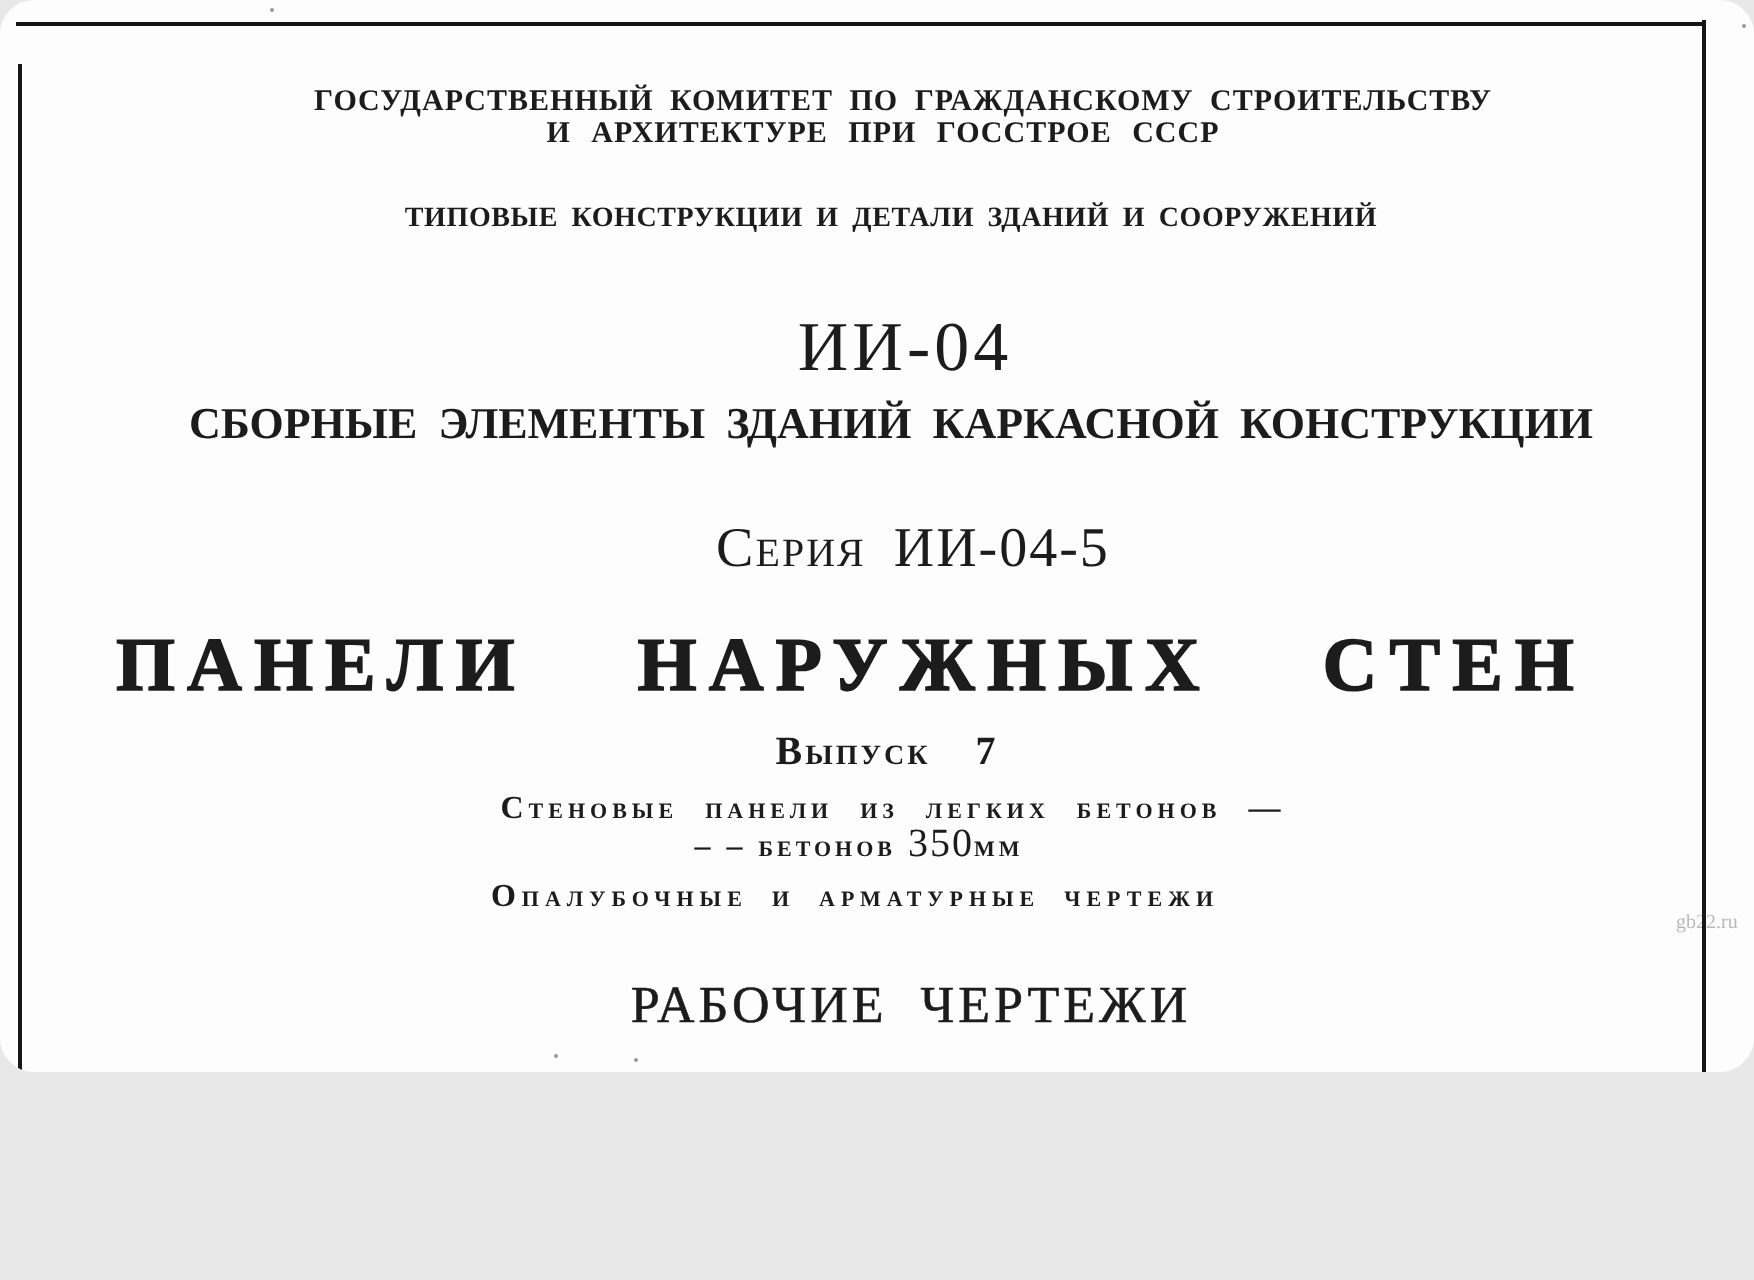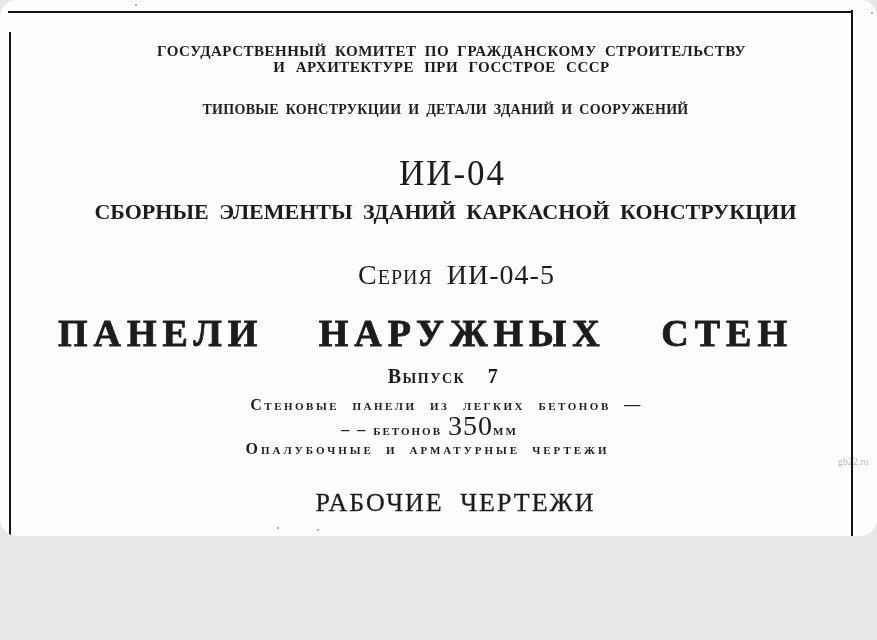--- a/index.html
+++ b/index.html
@@ -15,21 +15,21 @@
   .h1   {top:44px;  font-size:15px;font-weight:700;letter-spacing:.5px;word-spacing:4px;transform:translateX(13px);}
   .h2   {top:60px;  font-size:15px;font-weight:700;letter-spacing:.5px;word-spacing:6px;transform:translateX(3px);}
   .sub  {top:103px; font-size:14px;font-weight:700;letter-spacing:.3px;word-spacing:3px;transform:translateX(7px);}
   .code {top:156px; font-size:35px;font-weight:400;letter-spacing:2px;transform:translateX(14px);}
   .stit {top:201px; font-size:22px;font-weight:700;letter-spacing:0;word-spacing:5px;transform:translateX(7px);}
   .slin {top:261px; font-size:28px;font-weight:400;font-variant:small-caps;letter-spacing:1px;word-spacing:6px;transform:translateX(18px);}
   .main {top:314px; font-size:38px;font-weight:800;letter-spacing:6px;word-spacing:40px;transform:translateX(-13px);-webkit-text-stroke:.8px #1c1c1c;}
   .iss  {top:366px; font-size:20px;font-weight:700;font-variant:small-caps;letter-spacing:1.5px;word-spacing:16px;transform:translateX(5px);}
   .d1   {top:397px; font-size:16px;font-weight:700;font-variant:small-caps;letter-spacing:2.5px;word-spacing:7px;transform:translateX(8px);}
   .thick{top:412px; font-size:16px;font-weight:700;font-variant:small-caps;letter-spacing:2px;transform:translateX(-9px);}
-  .thick .big{font-size:28px;font-weight:400;letter-spacing:1px;}
+  .thick .big{font-size:20px;font-weight:400;letter-spacing:1px;}
   .d2   {top:441px; font-size:16px;font-weight:700;font-variant:small-caps;letter-spacing:3px;word-spacing:5px;transform:translateX(-11px);}
   .doct {top:490px; font-size:26px;font-weight:400;letter-spacing:2px;word-spacing:8px;transform:translateX(17px);-webkit-text-stroke:.3px #1c1c1c;}
 
   .rule{position:absolute;background:#161616;}
   .rule-top   {left:8px;  top:11px;  width:845px;height:2px;}
   .rule-left  {left:9px;  top:32px;  width:2px;  height:590px;}
   .rule-right {left:851px;top:10px;  width:2px;  height:610px;}
   .rule-bottom{left:5px;  top:631px; width:820px;height:2px;}
   .rule-dash  {left:870px;top:634px; width:7px;  height:2px;}
   .speck{position:absolute;background:#9a9a9a;width:2px;height:2px;border-radius:50%;}

